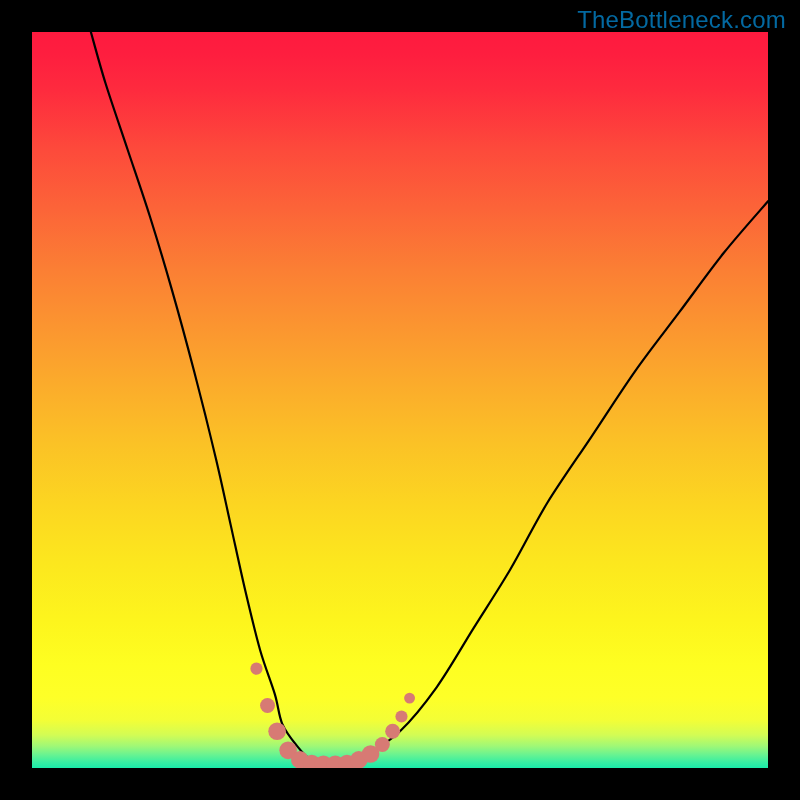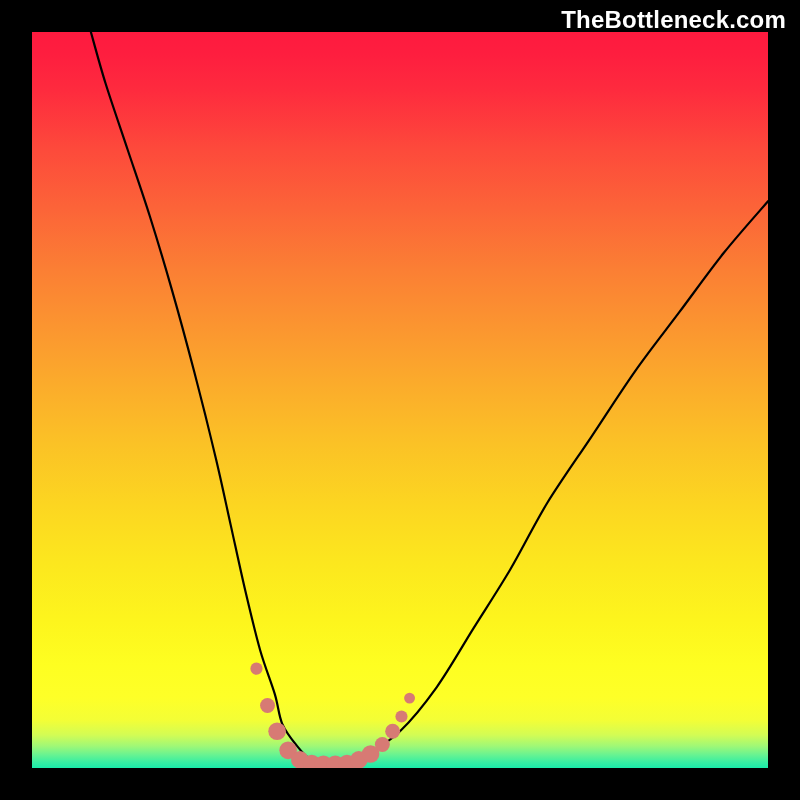--- a/index.html
+++ b/index.html
@@ -24,23 +24,23 @@
     top: 32px;
     left: 32px;
     width: 736px;
     height: 736px;
     
   }
   .watermark {
     position: absolute;
     top: 6px;
     right: 14px;
-    color: #ffffff;
+    color: #0369a1;
     font-size: 24px;
-    font-weight: 700;
+    font-weight: 400;
     letter-spacing: 0.2px;
   }
 </style>
 </head>
 <body>
 
 <div class="frame">
   <div class="watermark">TheBottleneck.com</div>
 
   <div class="plot">

